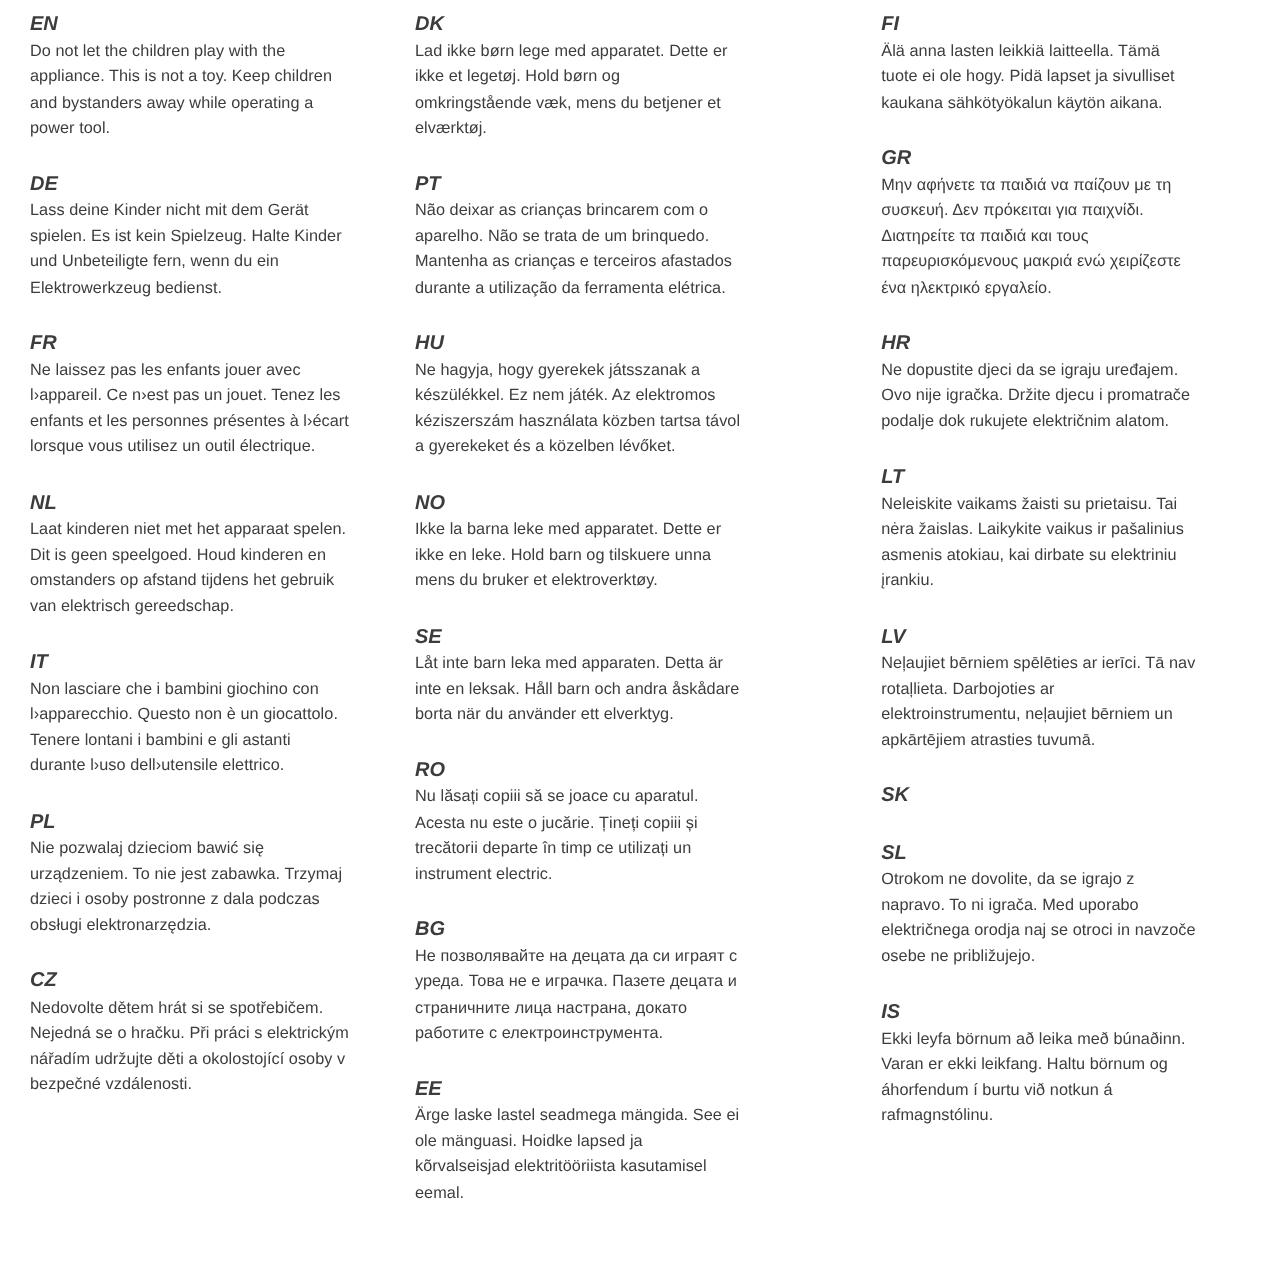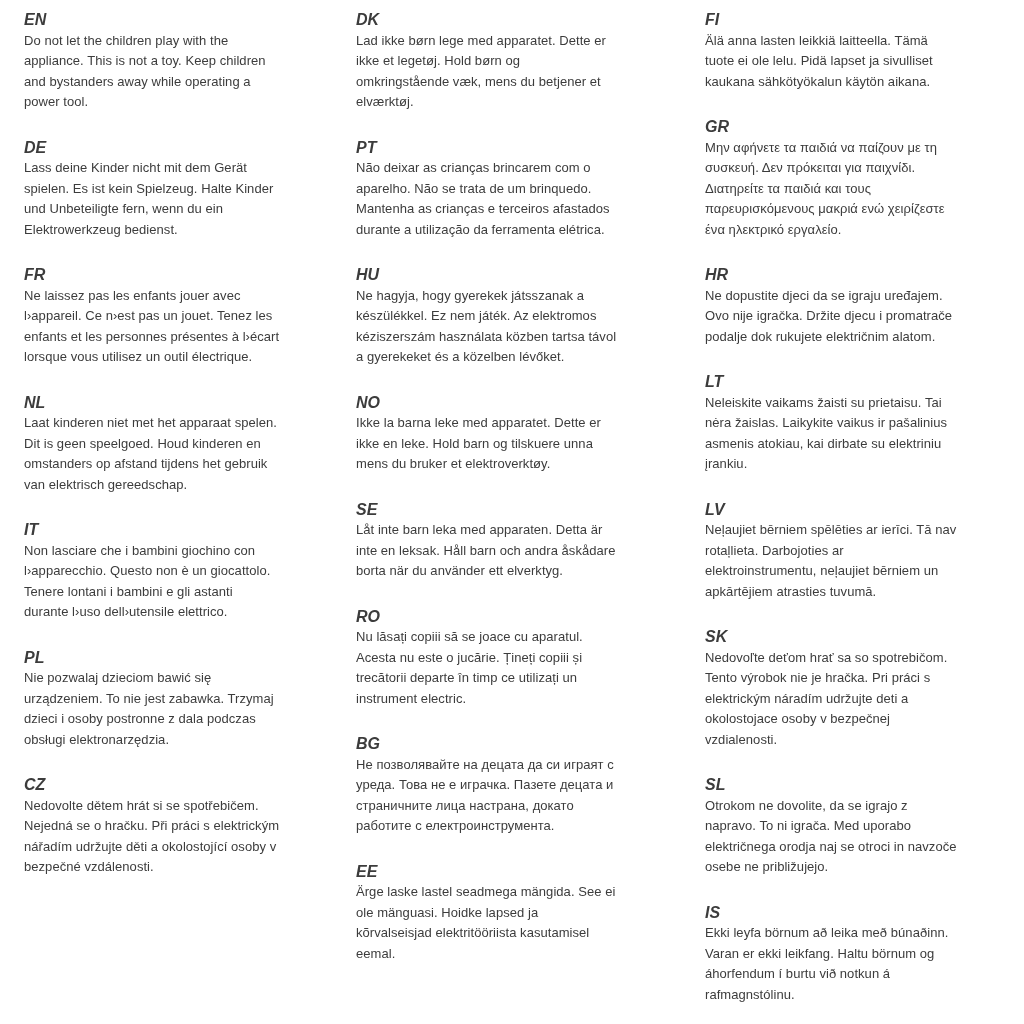--- a/index.html
+++ b/index.html
@@ -17,21 +17,21 @@
   }
   .page {
     position: absolute;
     inset: 0;
   }
   .col {
     position: absolute;
     top: 10px;
   }
   .col-1 { left: 24px;  width: 326px; }
-  .col-2 { left: 356px; width: 350px; }
+  .col-2 { left: 332px; width: 350px; }
   .col-3 { left: 705px; width: 318px; }
   .section {
     margin: 0 0 25px 0;
   }
   .code {
     font-size: 16px;
     line-height: 20.5px;
     font-weight: bold;
     margin: 0;
     padding: 0;
@@ -160,21 +160,21 @@
 ole mänguasi. Hoidke lapsed ja
 kõrvalseisjad elektritööriista kasutamisel
 eemal.</p>
     </div>
   </div>
 
   <div class="col col-3">
     <div class="section">
       <h3 class="code">FI</h3>
       <p class="text">Älä anna lasten leikkiä laitteella. Tämä
-tuote ei ole lelu. Pidä lapset ja sivulliset
+tuote ei ole hogy. Pidä lapset ja sivulliset
 kaukana sähkötyökalun käytön aikana.</p>
     </div>
     <div class="section">
       <h3 class="code">GR</h3>
       <p class="text">Μην αφήνετε τα παιδιά να παίζουν με τη
 συσκευή. Δεν πρόκειται για παιχνίδι.
 Διατηρείτε τα παιδιά και τους
 παρευρισκόμενους μακριά ενώ χειρίζεστε
 ένα ηλεκτρικό εργαλείο.</p>
     </div>
@@ -193,25 +193,20 @@
     </div>
     <div class="section">
       <h3 class="code">LV</h3>
       <p class="text">Neļaujiet bērniem spēlēties ar ierīci. Tā nav
 rotaļlieta. Darbojoties ar
 elektroinstrumentu, neļaujiet bērniem un
 apkārtējiem atrasties tuvumā.</p>
     </div>
     <div class="section">
       <h3 class="code">SK</h3>
-      <p class="text">Nedovoľte deťom hrať sa so spotrebičom.
-Tento výrobok nie je hračka. Pri práci s
-elektrickým náradím udržujte deti a
-okolostojace osoby v bezpečnej
-vzdialenosti.</p>
     </div>
     <div class="section">
       <h3 class="code">SL</h3>
       <p class="text">Otrokom ne dovolite, da se igrajo z
 napravo. To ni igrača. Med uporabo
 električnega orodja naj se otroci in navzoče
 osebe ne približujejo.</p>
     </div>
     <div class="section">
       <h3 class="code">IS</h3>

